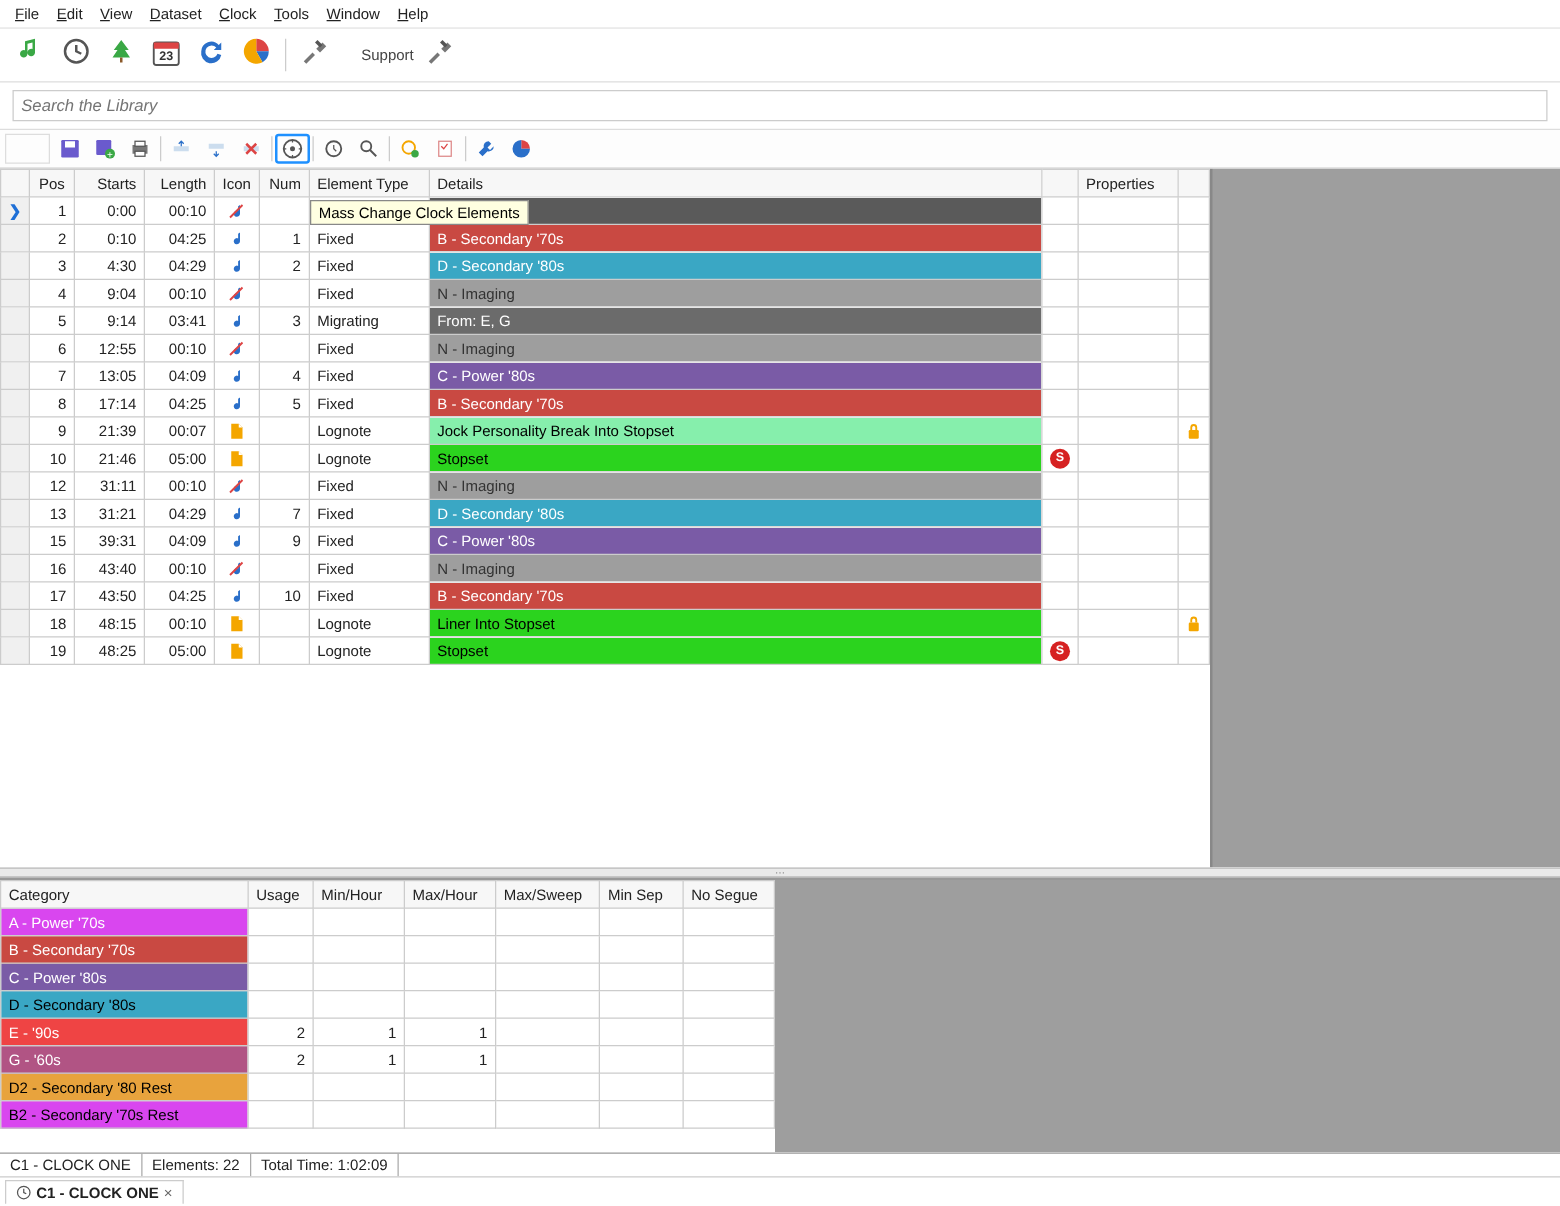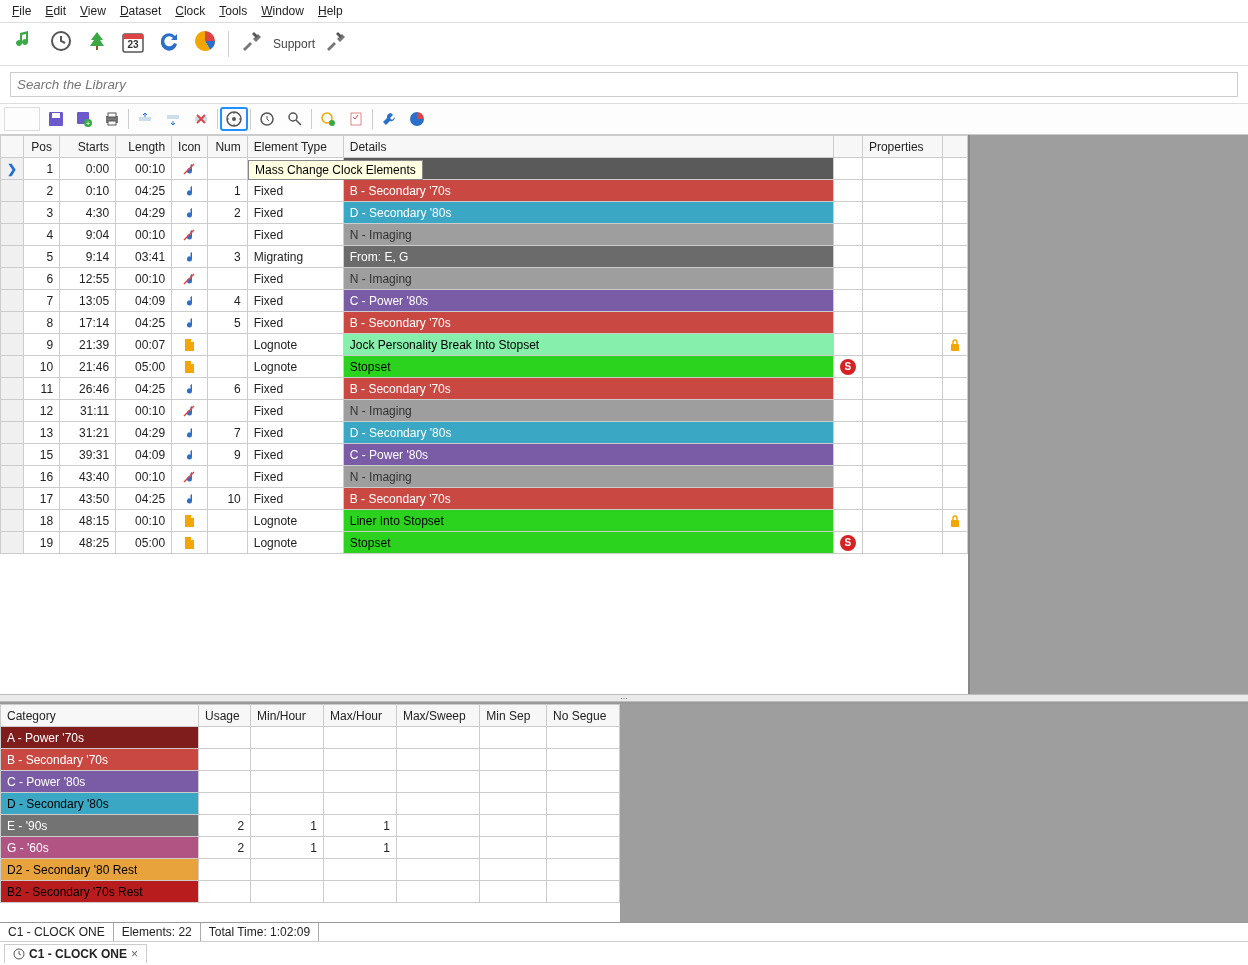--- a/index.html
+++ b/index.html
@@ -3,21 +3,21 @@
 <meta charset="utf-8">
 <style>
 *{box-sizing:border-box;margin:0;padding:0}
 body{font-family:"Segoe UI",Tahoma,sans-serif;font-size:12px;background:#fff;color:#222;width:1248px;height:965px;display:flex;flex-direction:column}
 .menubar{display:flex;gap:14px;padding:4px 12px;border-bottom:1px solid #ddd;background:#fff}
 .menubar span{cursor:default}
 .menubar span u{text-decoration:underline}
 .toolbar{display:flex;align-items:center;gap:6px;padding:6px 10px;border-bottom:1px solid #ddd;background:#fff}
 .tb-btn{width:30px;height:30px;display:flex;align-items:flex-start;justify-content:center}
 .tb-divider{width:1px;height:26px;background:#ccc;margin:0 2px}
-.tb-support{font-size:12px;color:#444;margin-left:0}
+.tb-support{font-size:12px;color:#444;margin-left:16px}
 .searchbar{padding:6px 10px;border-bottom:1px solid #ddd}
 .searchbar input{width:100%;border:1px solid #ccc;padding:4px 6px;font-style:italic;color:#888}
 .sub-toolbar{display:flex;align-items:center;gap:0;padding:3px 4px;border-bottom:1px solid #ccc;background:#fdfdfd}
 .sb-empty{width:36px;height:24px;border:1px solid #ddd;margin-right:2px}
 .sb-btn{width:28px;height:24px;display:flex;align-items:center;justify-content:center;border:1px solid transparent}
 .sb-btn.highlight{border:2px solid #1e90ff;border-radius:3px}
 .sb-sep{width:1px;height:20px;background:#ccc;margin:0 2px}
 .main{display:flex;flex:1;overflow:hidden;flex-direction:column}
 .top-area{display:flex;flex:1;overflow:hidden}
 .grid-area{flex:1;overflow:auto;position:relative}
@@ -406,37 +406,20 @@
               </td>
               <td class="r"></td>
               <td>Lognote</td>
               <td class="detail" style="background:#2bd31e;color:#000">Stopset</td>
               <td class="c"><span class="badge-s">S</span></td>
               <td></td>
               <td class="c"></td>
             </tr>
             <tr>
               <td class="rowhandle c"></td>
-              <td class="r">11</td>
-              <td class="r">26:46</td>
-              <td class="r">04:25</td>
-              <td class="c icon-cell">
-                <svg width="14" height="14">
-                  <path d="M10 2v7a2.5 2.5 0 1 1-1.5-2.3V3z" fill="#2a6fc9"></path>
-                </svg>
-              </td>
-              <td class="r">6</td>
-              <td>Fixed</td>
-              <td class="detail" style="background:#c94942;color:#fff">B - Secondary '70s</td>
-              <td class="c"></td>
-              <td></td>
-              <td class="c"></td>
-            </tr>
-            <tr>
-              <td class="rowhandle c"></td>
               <td class="r">12</td>
               <td class="r">31:11</td>
               <td class="r">00:10</td>
               <td class="c icon-cell">
                 <svg width="14" height="14">
                   <path d="M10 2v7a2.5 2.5 0 1 1-1.5-2.3V3z" fill="#2a6fc9"></path>
                   <path d="M2 12L12 2" stroke="#d44" stroke-width="1.5"></path>
                 </svg>
               </td>
               <td class="r"></td>
@@ -569,21 +552,21 @@
         <th style="width:50px">Usage</th>
         <th style="width:70px">Min/Hour</th>
         <th style="width:70px">Max/Hour</th>
         <th style="width:80px">Max/Sweep</th>
         <th style="width:64px">Min Sep</th>
         <th style="width:70px">No Segue</th>
       </tr>
           </thead>
       <tbody id="cat-body">
             <tr>
-              <td style="background:#7f1d1d;color:#fff">A - Power '70s</td>
+              <td style="background:#d946ef;color:#fff">A - Power '70s</td>
               <td class="r"></td>
               <td class="r"></td>
               <td class="r"></td>
               <td class="r"></td>
               <td class="r"></td>
               <td class="r"></td>
             </tr>
             <tr>
               <td style="background:#c94942;color:#fff">B - Secondary '70s</td>
               <td class="r"></td>
@@ -605,21 +588,21 @@
             <tr>
               <td style="background:#3aa7c4;color:#000">D - Secondary '80s</td>
               <td class="r"></td>
               <td class="r"></td>
               <td class="r"></td>
               <td class="r"></td>
               <td class="r"></td>
               <td class="r"></td>
             </tr>
             <tr>
-              <td style="background:#737373;color:#fff">E - '90s</td>
+              <td style="background:#ef4444;color:#fff">E - '90s</td>
               <td class="r">2</td>
               <td class="r">1</td>
               <td class="r">1</td>
               <td class="r"></td>
               <td class="r"></td>
               <td class="r"></td>
             </tr>
             <tr>
               <td style="background:#b15484;color:#fff">G - '60s</td>
               <td class="r">2</td>
@@ -632,21 +615,21 @@
             <tr>
               <td style="background:#e8a33d;color:#000">D2 - Secondary '80 Rest</td>
               <td class="r"></td>
               <td class="r"></td>
               <td class="r"></td>
               <td class="r"></td>
               <td class="r"></td>
               <td class="r"></td>
             </tr>
             <tr>
-              <td style="background:#b91c1c;color:#000">B2 - Secondary '70s Rest</td>
+              <td style="background:#d946ef;color:#000">B2 - Secondary '70s Rest</td>
               <td class="r"></td>
               <td class="r"></td>
               <td class="r"></td>
               <td class="r"></td>
               <td class="r"></td>
               <td class="r"></td>
             </tr>
           </tbody>
     </table>
     </div>

